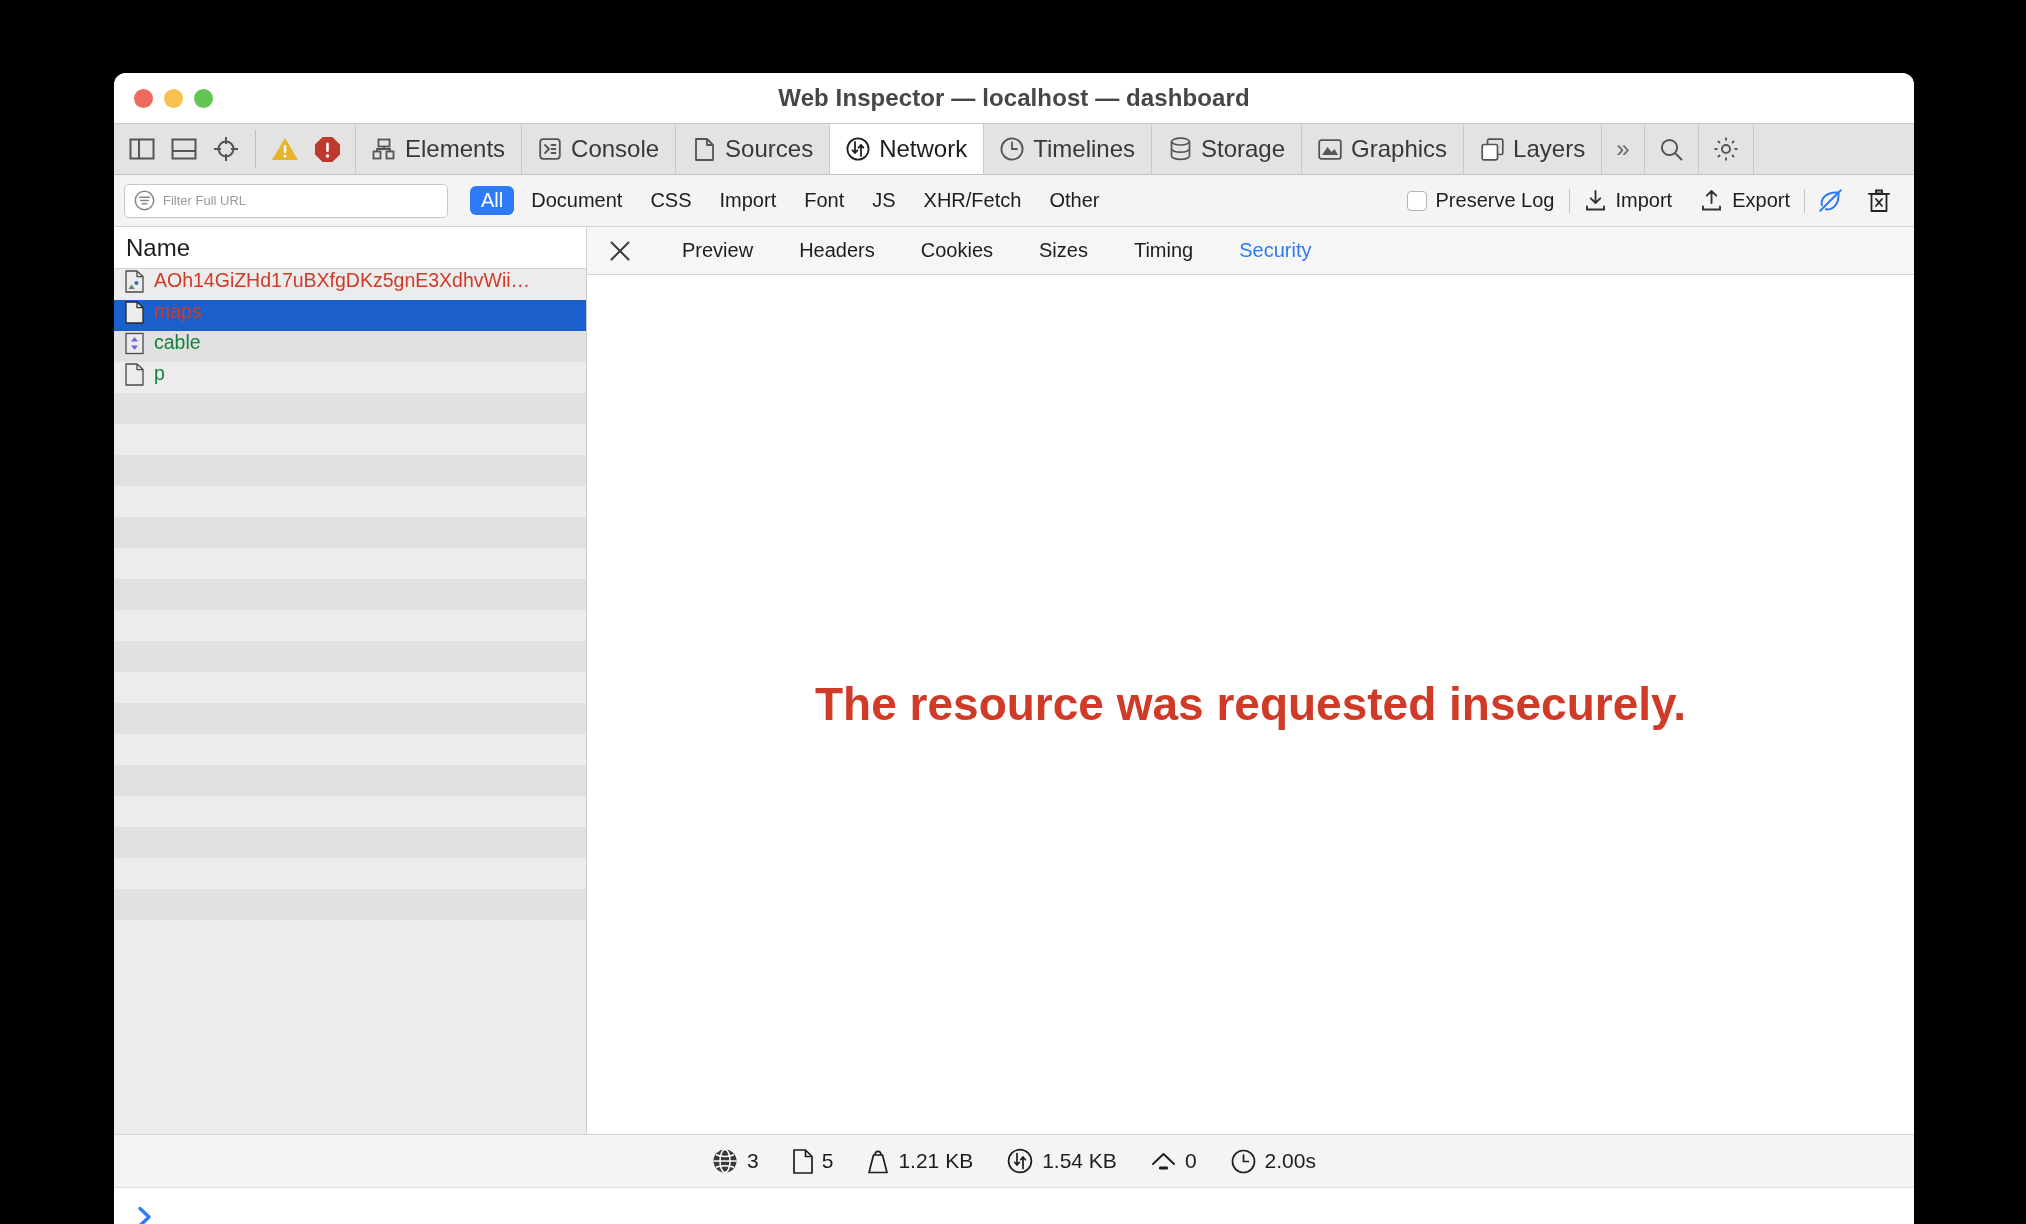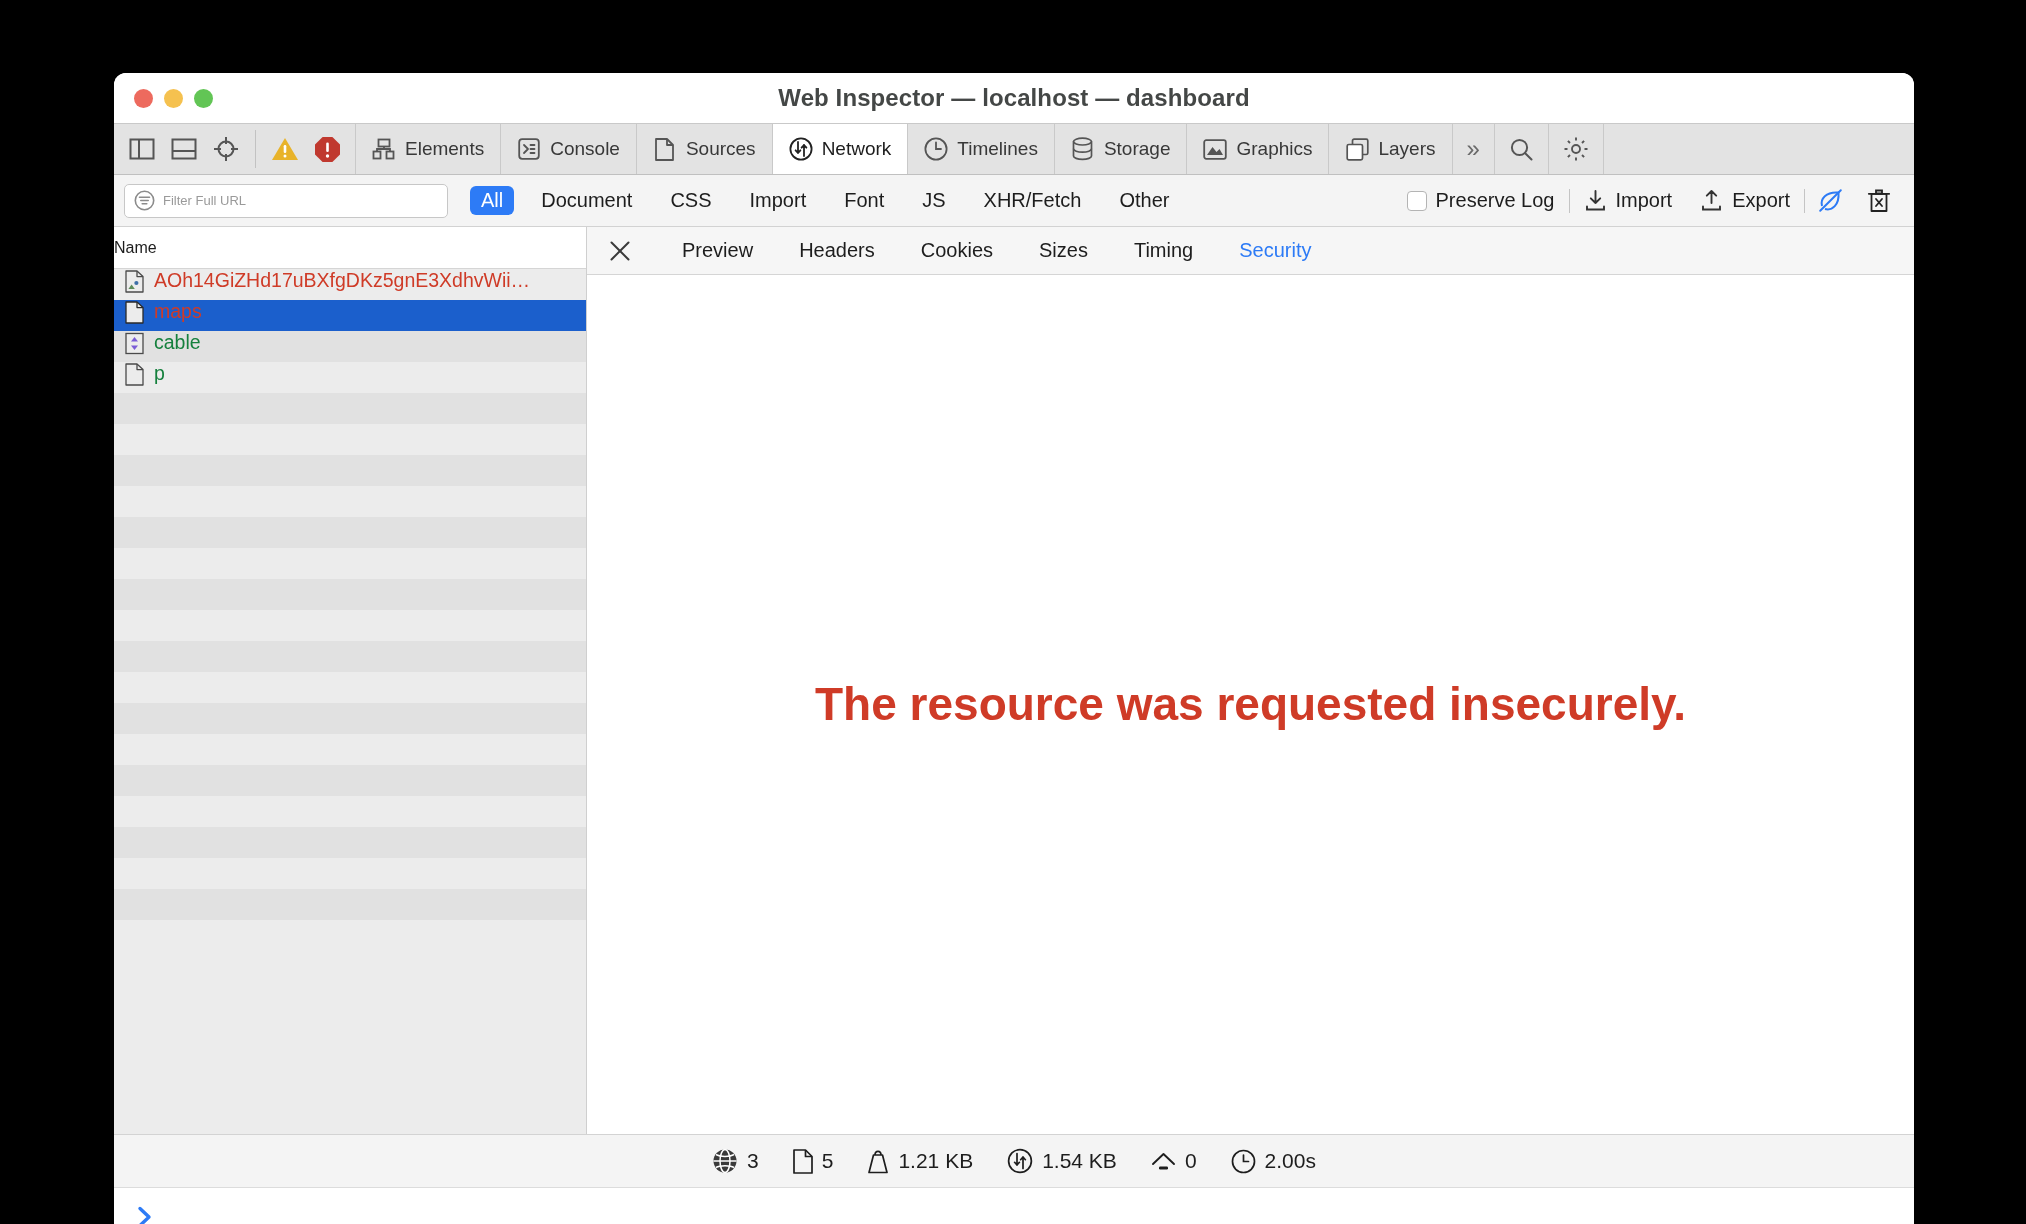--- a/index.html
+++ b/index.html
@@ -73,21 +73,21 @@
     border-radius: 4px;
   }
   .vsep { width: 1px; background: #c2c2c2; margin: 6px 6px; align-self: stretch; }
 
   .tab {
     display: flex;
     align-items: center;
     gap: 9px;
     padding: 0 16px;
     border-left: 1px solid #c9c9c9;
-    font-size: 19px;
+    font-size: 24px;
     color: #383838;
     white-space: nowrap;
   }
   .tab.active { background: #ffffff; color: #1d1d1d; }
   .tab-icon { display: flex; align-items: center; justify-content: center; width: 24px; height: 24px; }
   .tab-end {
     display: flex; align-items: center;
     border-left: 1px solid #c9c9c9;
     padding: 0 14px;
   }
@@ -121,21 +121,21 @@
     color: #2b2b2b;
     width: 100%;
     background: transparent;
     font-family: Liberation Sans, sans-serif;
   }
   .filter-input-wrap input::placeholder { color: #9a9a9a; }
 
   .type-filters {
     display: flex;
     align-items: flex-start;
-    gap: 16px;
+    gap: 6px;
     margin-left: 22px;
   }
   .type-pill {
     font-size: 20px;
     color: #1d1d1d;
     padding: 3px 11px;
     border-radius: 6px;
     white-space: nowrap;
   }
   .type-pill.active { background: #2d7bf6; color: #ffffff; font-weight: 500; }
@@ -176,21 +176,22 @@
     flex-direction: column;
     border-right: 1px solid #cfcfcf;
     background: #ececec;
   }
   .col-header {
     height: 42px;
     background: #ffffff;
     border-bottom: 1px solid #d5d5d5;
     display: flex;
     align-items: center;
-    font-size: 16px;
+    padding-left: 12px;
+    font-size: 24px;
     color: #1d1d1d;
     flex: 0 0 auto;
   }
   .rows { flex: 1 1 auto; overflow: hidden; }
   .row {
     height: 31px;
     display: flex;
     align-items: flex-start;
     padding-left: 10px;
     gap: 10px;

